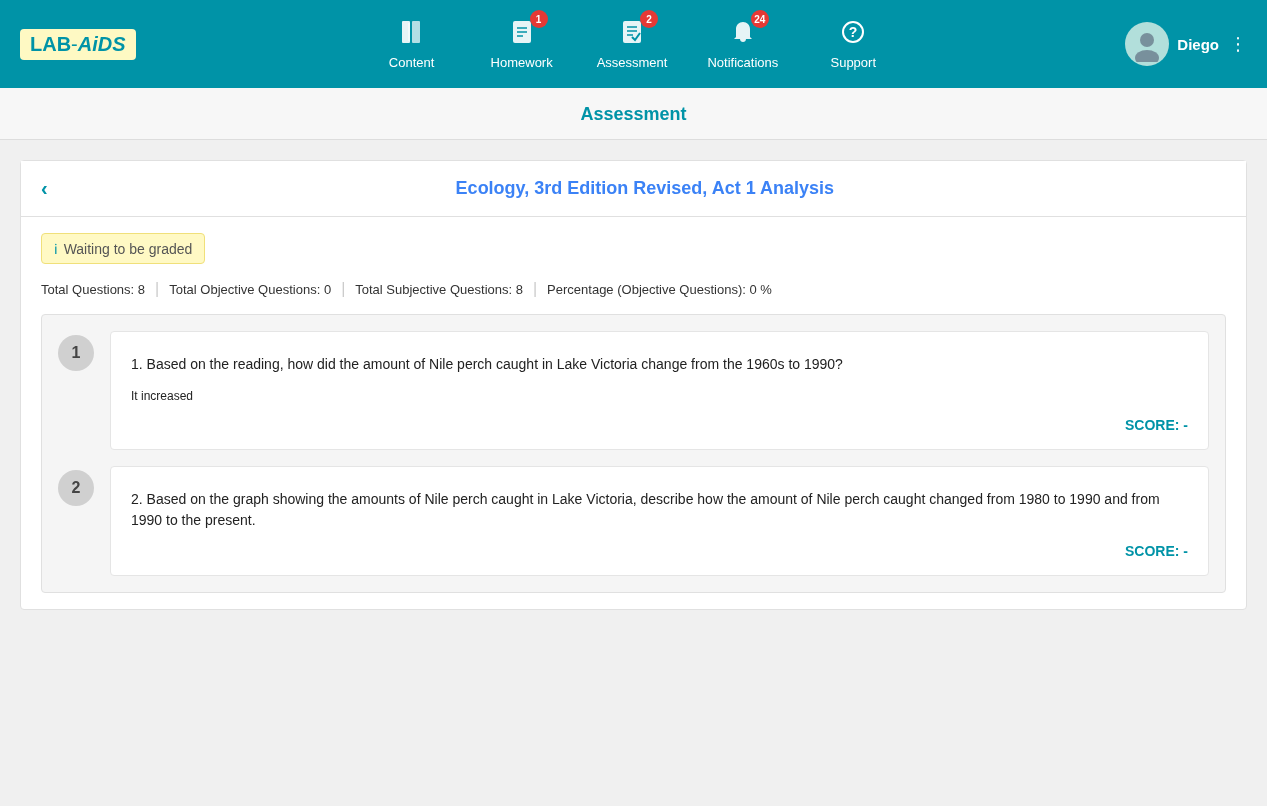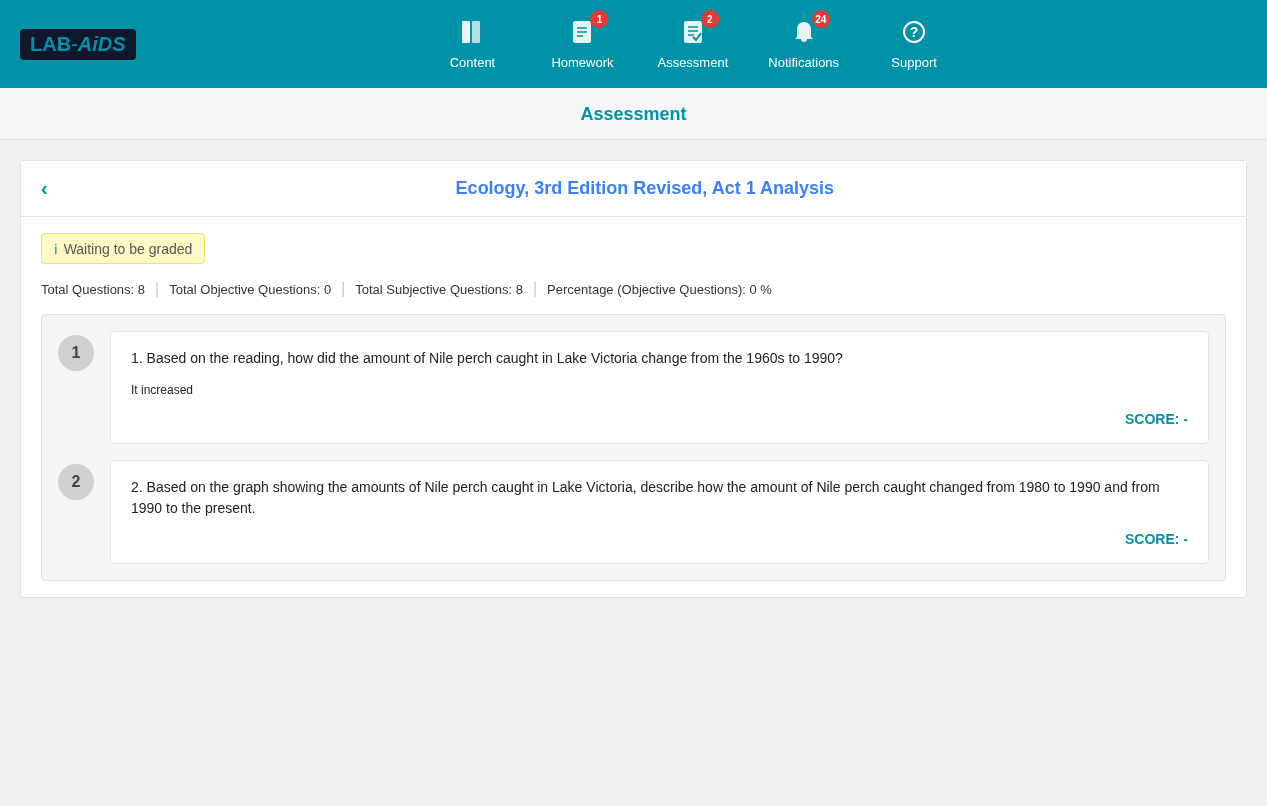--- a/index.html
+++ b/index.html
@@ -12,21 +12,21 @@
       align-items: center;
       padding: 0 20px;
       height: 88px;
     }
     .logo-area {
       display: flex;
       align-items: center;
       flex: 0 0 auto;
     }
     .logo-box {
-      background: #0f172a;
+      background: #fef9c3;
       border-radius: 4px;
       padding: 4px 10px;
       margin-right: 4px;
     }
     .logo-lab-inner { color: #0093a7; font-size: 20px; font-weight: 900; }
     .logo-dash { color: #0093a7; font-size: 20px; }
     .logo-aids-inner { color: #0093a7; font-size: 20px; font-weight: 900; font-style: italic; }
 
     .nav-items {
       display: flex;
@@ -213,20 +213,21 @@
       background: white;
       border-radius: 4px;
       padding: 16px 20px;
       border: 1px solid #e5e5e5;
     }
     .q-text {
       font-size: 14px;
       color: #222;
       margin-bottom: 12px;
       line-height: 1.5;
+      margin-top: 6px;
     }
     .q-answer {
       font-size: 12px;
       color: #222;
       margin-bottom: 12px;
       line-height: 1.5;
     }
     .q-score {
       text-align: right;
       font-size: 14px;
@@ -299,20 +300,31 @@
       <div class="nav-icon">
         <svg width="28" height="28" viewBox="0 0 28 28" fill="none" xmlns="http://www.w3.org/2000/svg">
           <circle cx="14" cy="14" r="10" stroke="white" stroke-width="2" fill="none"></circle>
           <text x="14" y="19" text-anchor="middle" fill="white" font-size="14" font-weight="bold">?</text>
         </svg>
       </div>
       <span class="nav-label">Support</span>
     </div>
   </nav>
 
+  <div class="user-area">
+    <div class="avatar">
+      <svg viewBox="0 0 36 36" fill="none" xmlns="http://www.w3.org/2000/svg">
+        <circle cx="18" cy="18" r="18" fill="#b2dfdb"></circle>
+        <circle cx="18" cy="14" r="7" fill="#78909c"></circle>
+        <ellipse cx="18" cy="32" rx="12" ry="8" fill="#78909c"></ellipse>
+      </svg>
+    </div>
+    <span class="user-name">Diego</span>
+    <span class="dots-icon">⋮</span>
+  </div>
 </header>
 
 <div class="subheader">
   <span class="subheader-title">Assessment</span>
 </div>
 
 <div class="main">
   <div class="content-card">
 
     <div class="card-header">

